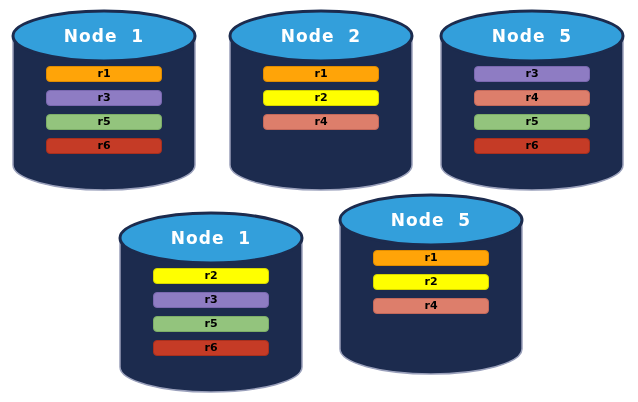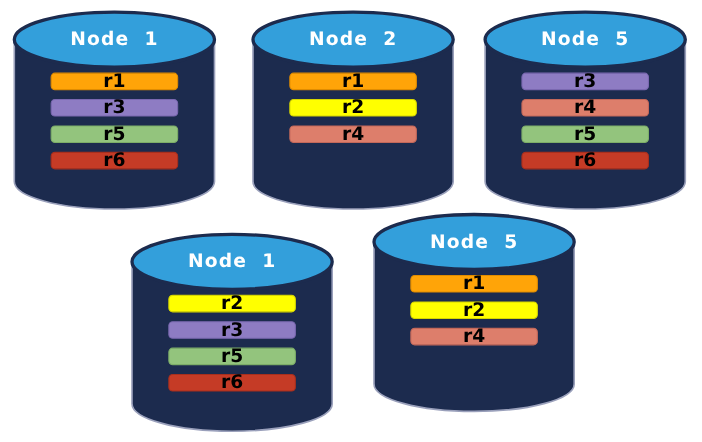--- a/index.html
+++ b/index.html
@@ -57,21 +57,21 @@
     top: 58px;
     width: 116px;
   }
   .bar {
     width: 114px;
     height: 14px;
     margin-bottom: 8px;
     border-radius: 4px;
     border: 1px solid rgba(0,0,0,0.18);
     text-align: center;
-    font-size: 17px;
+    font-size: 11px;
     font-weight: bold;
     color: var(--bar-text);
     line-height: 14px;
   }
 </style>
 </head>
 <body>
 
 <div class="canvas">
   <div class="node" style="left: 11px; top: 8px;">

